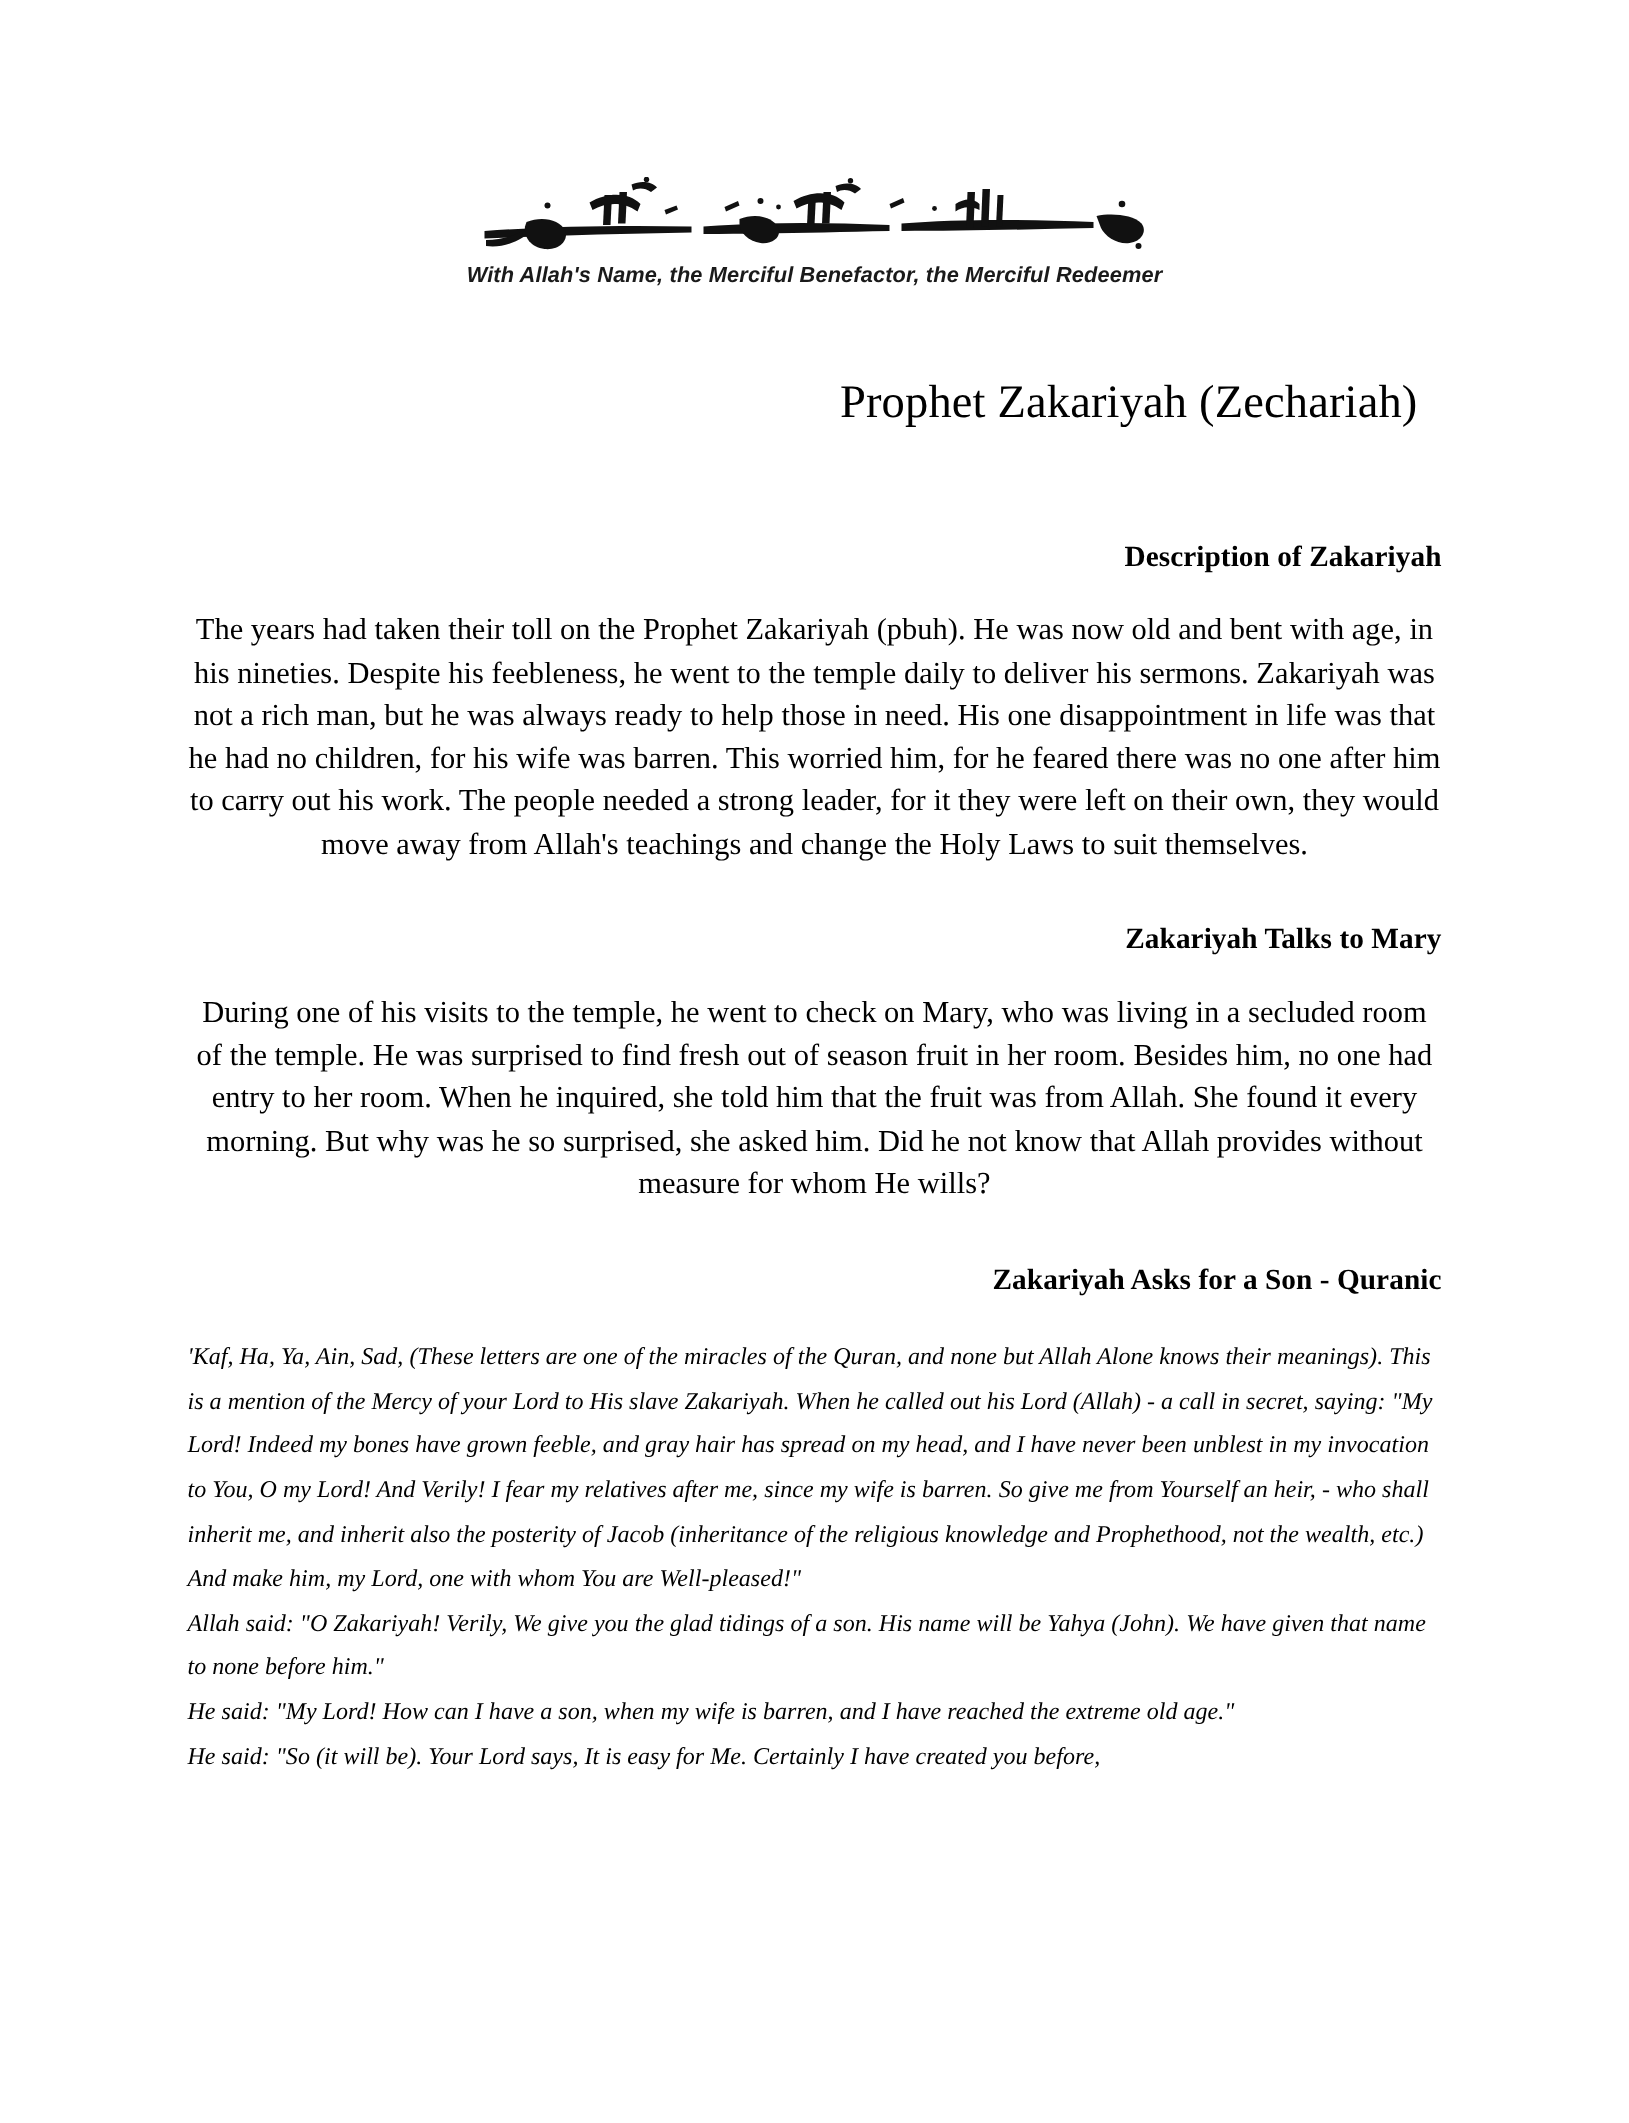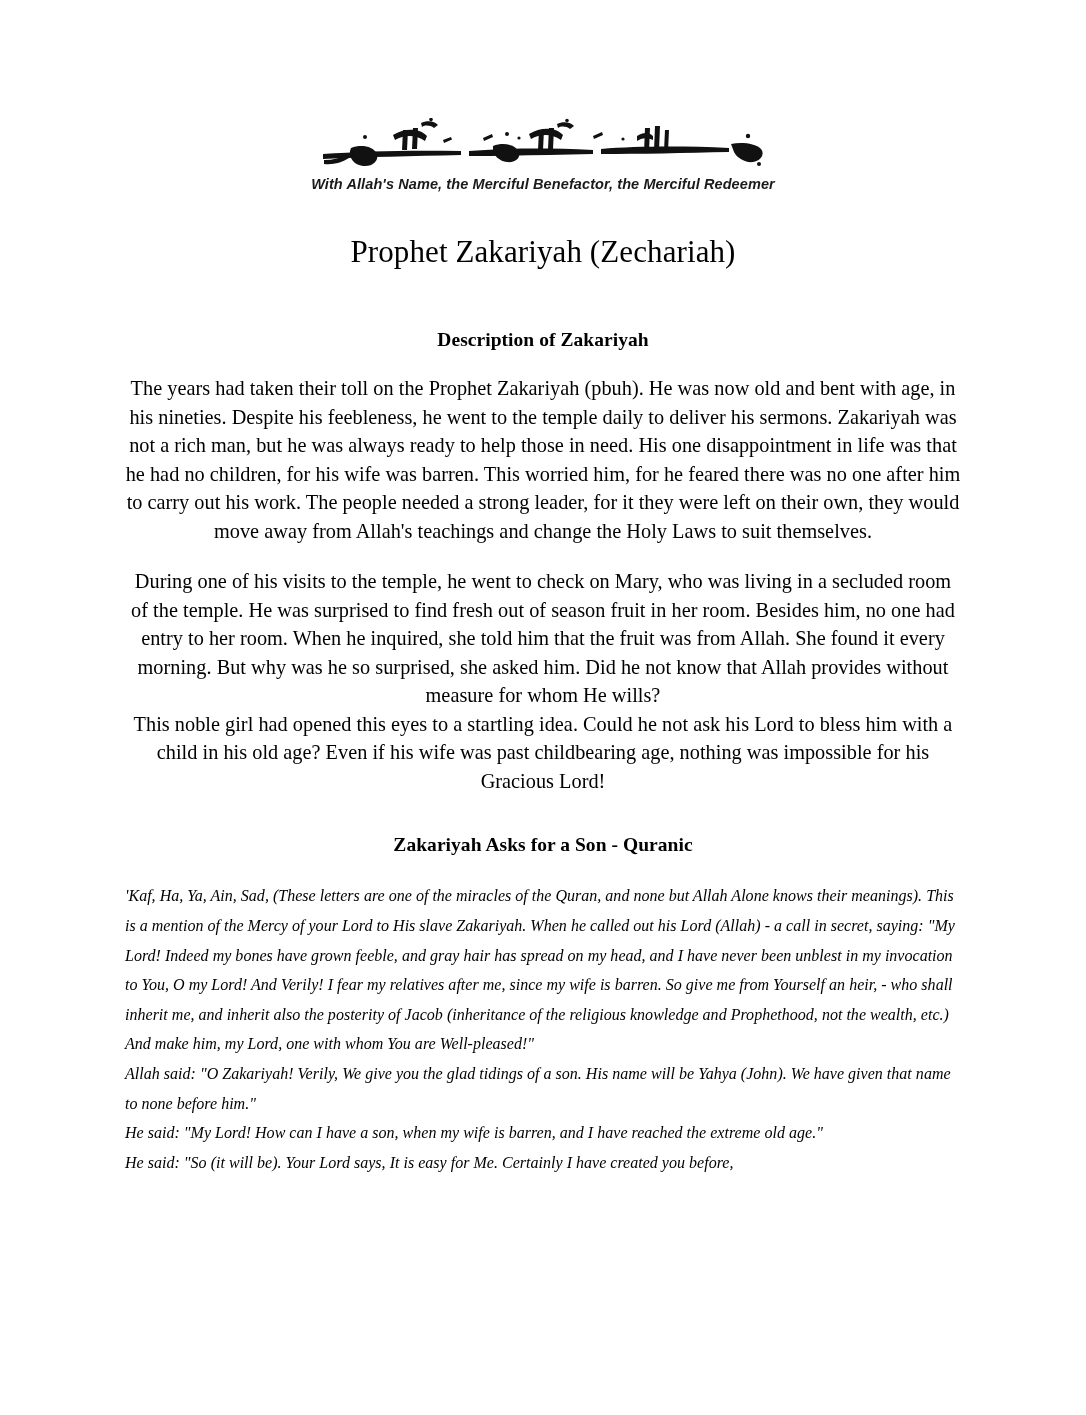--- a/index.html
+++ b/index.html
@@ -52,36 +52,36 @@
     font-style: italic;
     font-size: 14.5px;
     letter-spacing: 0.1px;
     color: #1a1a1a;
     text-align: center;
     white-space: nowrap;
   }
 
   
   .doc-title {
-    margin: 0;
+    margin: 16px;
     padding-top: 42px;
     font-size: 31px;
     font-weight: normal;
     line-height: 1.15;
-    text-align: center;
+    text-align: right;
     letter-spacing: 0.1px;
   }
 
   
   .section-heading {
     margin: 0;
     font-size: 19.5px;
     font-weight: bold;
     line-height: 1.25;
-    text-align: center;
+    text-align: right;
     letter-spacing: 0.05px;
   }
   .sh-desc      { padding-top: 58px; }
   .sh-mary      { padding-top: 38px; }
   .sh-son       { padding-top: 38px; }
 
   
   .body-para {
     margin: 0;
     font-size: 20.3px;
@@ -152,22 +152,22 @@
         </g>
       </svg>
       <span class="basmala-caption">With Allah's Name, the Merciful Benefactor, the Merciful Redeemer</span>
     </div>
 
     <h1 class="doc-title">Prophet Zakariyah (Zechariah)</h1>
 
     <h2 class="section-heading sh-desc">Description of Zakariyah</h2>
     <p class="body-para p-gap-std">The years had taken their toll on the Prophet Zakariyah (pbuh). He was now old and bent with age, in his nineties. Despite his feebleness, he went to the temple daily to deliver his sermons. Zakariyah was not a rich man, but he was always ready to help those in need. His one disappointment in life was that he had no children, for his wife was barren. This worried him, for he feared there was no one after him to carry out his work. The people needed a strong leader, for it they were left on their own, they would move away from Allah's teachings and change the Holy Laws to suit themselves.</p>
 
+    <h2 class="section-heading sh-mary">Zakariyah Talks to Mary</h2>
     <p class="body-para p-gap-std">During one of his visits to the temple, he went to check on Mary, who was living in a secluded room of the temple. He was surprised to find fresh out of season fruit in her room. Besides him, no one had entry to her room. When he inquired, she told him that the fruit was from Allah. She found it every morning. But why was he so surprised, she asked him. Did he not know that Allah provides without measure for whom He wills?</p>
-    <p class="body-para">This noble girl had opened this eyes to a startling idea. Could he not ask his Lord to bless him with a child in his old age? Even if his wife was past childbearing age, nothing was impossible for his Gracious Lord!</p>
 
     <h2 class="section-heading sh-son">Zakariyah Asks for a Son - Quranic</h2>
 
     <p class="quran-para q-gap">'Kaf, Ha, Ya, Ain, Sad, (These letters are one of the miracles of the Quran, and none but Allah Alone knows their meanings). This is a mention of the Mercy of your Lord to His slave Zakariyah. When he called out his Lord (Allah) - a call in secret, saying: "My Lord! Indeed my bones have grown feeble, and gray hair has spread on my head, and I have never been unblest in my invocation to You, O my Lord! And Verily! I fear my relatives after me, since my wife is barren. So give me from Yourself an heir, - who shall inherit me, and inherit also the posterity of Jacob (inheritance of the religious knowledge and Prophethood, not the wealth, etc.) And make him, my Lord, one with whom You are Well-pleased!"</p>
     <p class="quran-para">Allah said: "O Zakariyah! Verily, We give you the glad tidings of a son. His name will be Yahya (John). We have given that name to none before him."</p>
     <p class="quran-para">He said: "My Lord! How can I have a son, when my wife is barren, and I have reached the extreme old age."</p>
     <p class="quran-para">He said: "So (it will be). Your Lord says, It is easy for Me. Certainly I have created you before,</p>
 
   </div>
 </div>

